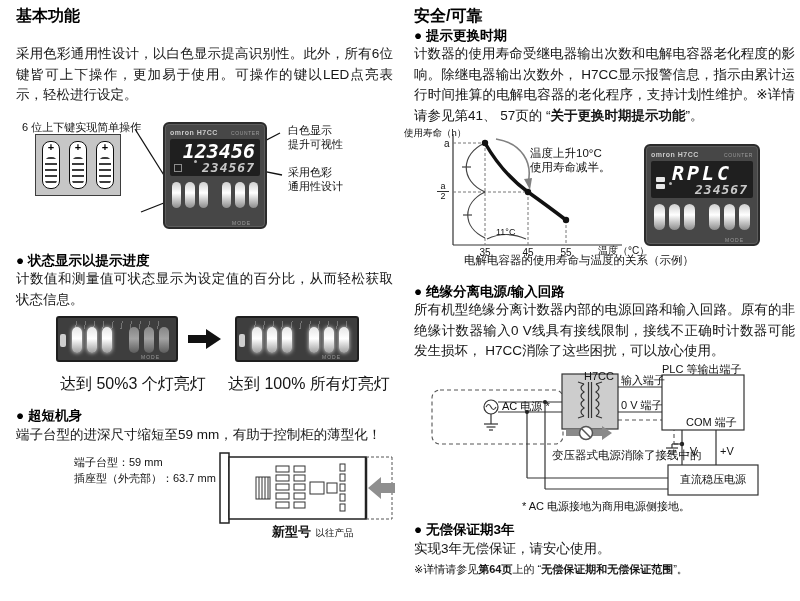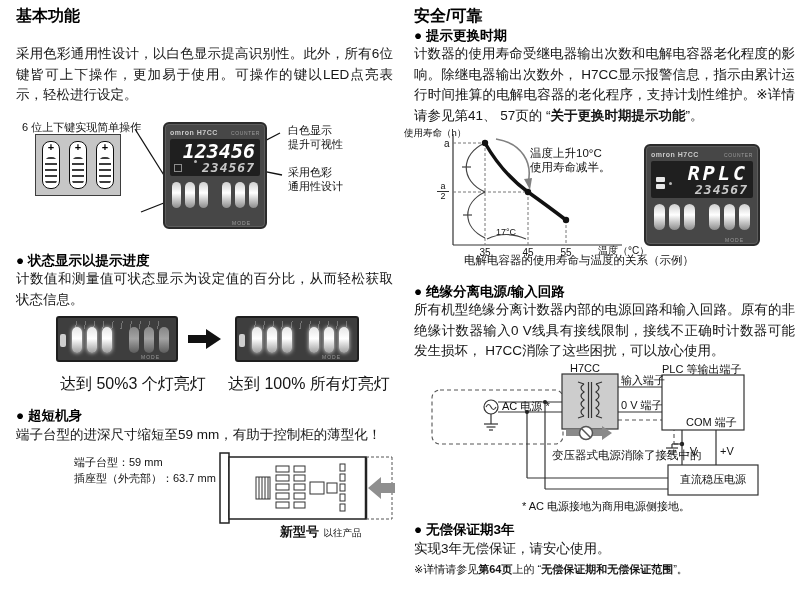--- a/index.html
+++ b/index.html
@@ -212,21 +212,21 @@
           </g>
           <g stroke="#555" stroke-dasharray="3,2" fill="none">
             <line x1="148" y1="5" x2="174" y2="5"></line>
               <line x1="174" y1="5" x2="174" y2="67"></line>
               <line x1="148" y1="67" x2="174" y2="67"></line>
           </g>
           <polygon points="150,36 163,25 163,31 177,31 177,41 163,41 163,47" fill="#8f8f8f"></polygon>
         </g>
       </svg>
 
-      <div class="abs" style="left:264px;top:72px;white-space:nowrap;">
+      <div class="abs" style="left:256px;top:72px;white-space:nowrap;">
         <span style="font-size:13px;font-weight:bold;">新型号</span>
         <span style="font-size:9.5px;">以往产品</span>
       </div>
     </div>
   </div>
 
   <div class="abs" style="left:400px;top:0;width:400px;height:601px;">
     <div class="abs h1" style="left:14px;top:6px;">安全/可靠</div>
     <div class="abs h2" style="left:14px;top:27px;">● 提示更换时期</div>
     <div class="abs bodytxt" style="left:14px;top:44px;width:381px;">
@@ -267,33 +267,33 @@
       <span class="lbl" style="left:4px;top:0px;font-size:9.5px;">使用寿命（h）</span>
       <span class="lbl" style="left:44px;top:11px;font-size:10px;">a</span>
       <span class="frac" style="left:37px;top:56px;">
         <span class="num">a</span>
         <span>2</span>
       </span>
       <span class="tick" style="left:76px;top:121px;">35</span>
       <span class="tick" style="left:119px;top:121px;">45</span>
       <span class="tick" style="left:157px;top:121px;">55</span>
       <span class="lbl" style="left:198px;top:118px;font-size:10px;">温度（°C）</span>
-      <span class="lbl" style="left:96px;top:100px;font-size:9px;">17°C</span>
+      <span class="lbl" style="left:96px;top:100px;font-size:9px;">11°C</span>
       <div class="lbl2" style="left:130px;top:20px;">
         <span style="display:block">温度上升10°C</span>
         <span style="display:block">使用寿命减半。</span>
       </div>
 
       <div class="counter" style="left:244px;top:18px;width:116px;height:102px;">
         <div class="hdr">
           <span class="brand">omron H7CC</span>
           <span class="ctype">COUNTER</span>
         </div>
         <div class="screen">
-          <div class="main" style="letter-spacing:3px;">RPLC</div>
+          <div class="main" style="letter-spacing:3px;text-align:center;">RPLC</div>
           <div class="sub">234567</div>
           <span class="flag" style="left:5px;bottom:16px;"></span>
           <span class="flag" style="left:5px;bottom:9px;"></span>
           <span class="dot" style="left:18px;"></span>
         </div>
         <div class="keys">
           <span class="key"></span>
             <span class="key"></span>
             <span class="key"></span>
             <span class="kgap"></span>
@@ -364,21 +364,21 @@
             <line x1="256" y1="92" x2="260" y2="92"></line>
         </g>
         <rect x="248" y="13" width="82" height="55" fill="#fff" stroke="#333" stroke-width="1.2"></rect>
         <rect x="254" y="103" width="90" height="30" fill="#fff" stroke="#333" stroke-width="1.2"></rect>
         <g>
           <polygon points="152,68 188,68 188,64 198,71 188,78 188,74 152,74" fill="#8a8a8a"></polygon>
           <circle cx="172" cy="71" r="6.5" fill="#fff" stroke="#555" stroke-width="1.5"></circle>
           <line x1="167.5" y1="66.5" x2="176.5" y2="75.5" stroke="#555" stroke-width="1.5"></line>
         </g>
       </svg>
-      <span class="lbl" style="left:156px;top:0px;width:44px;text-align:left;">H7CC</span>
+      <span class="lbl" style="left:156px;top:8px;width:44px;text-align:right;">H7CC</span>
       <span class="lbl" style="left:88px;top:38px;">AC 电源 *</span>
       <span class="lbl" style="left:207px;top:12px;">输入端子</span>
       <span class="lbl" style="left:207px;top:37px;">0 V 端子</span>
       <span class="lbl" style="left:248px;top:1px;">PLC 等输出端子</span>
       <span class="lbl" style="left:272px;top:54px;">COM 端子</span>
       <span class="lbl" style="left:272px;top:83px;">-V</span>
       <span class="lbl" style="left:306px;top:83px;">+V</span>
       <span class="lbl" style="left:254px;top:111px;width:90px;text-align:center;">直流稳压电源</span>
       <div class="lbl2" style="left:138px;top:86px;">
         <span style="display:block">变压器式电源消除了接线中的</span>

